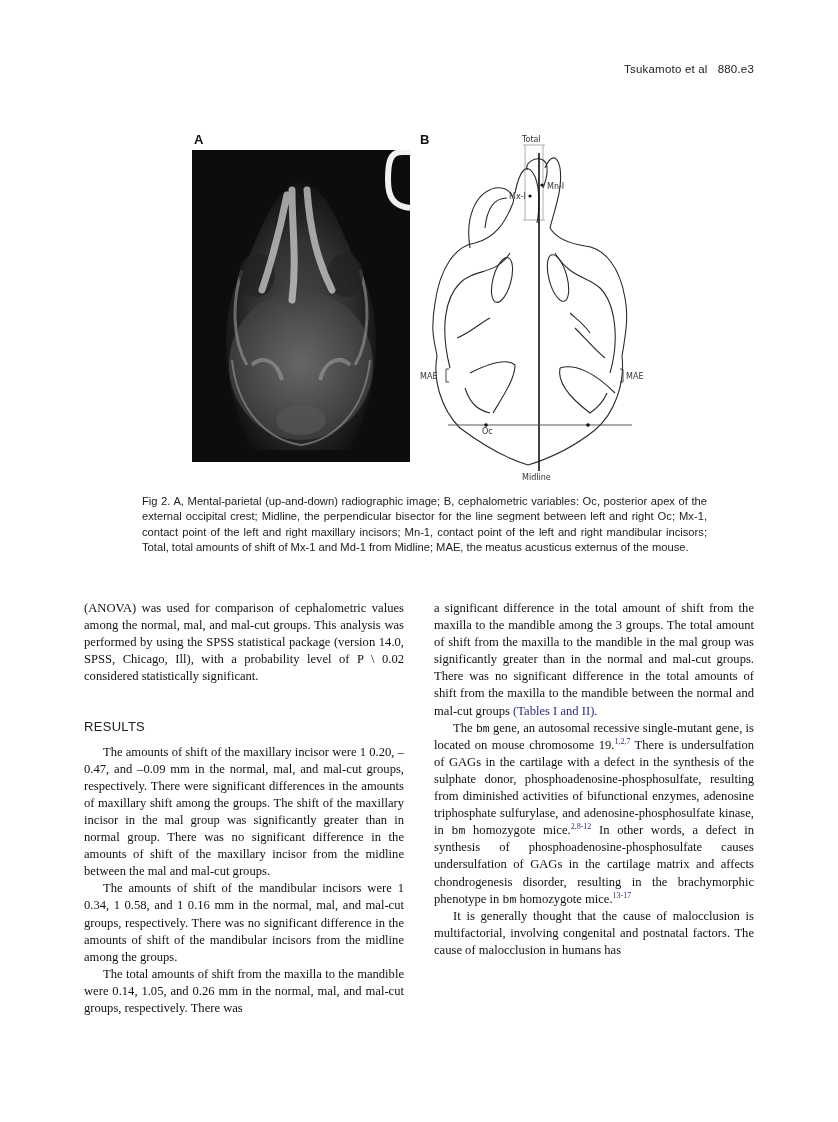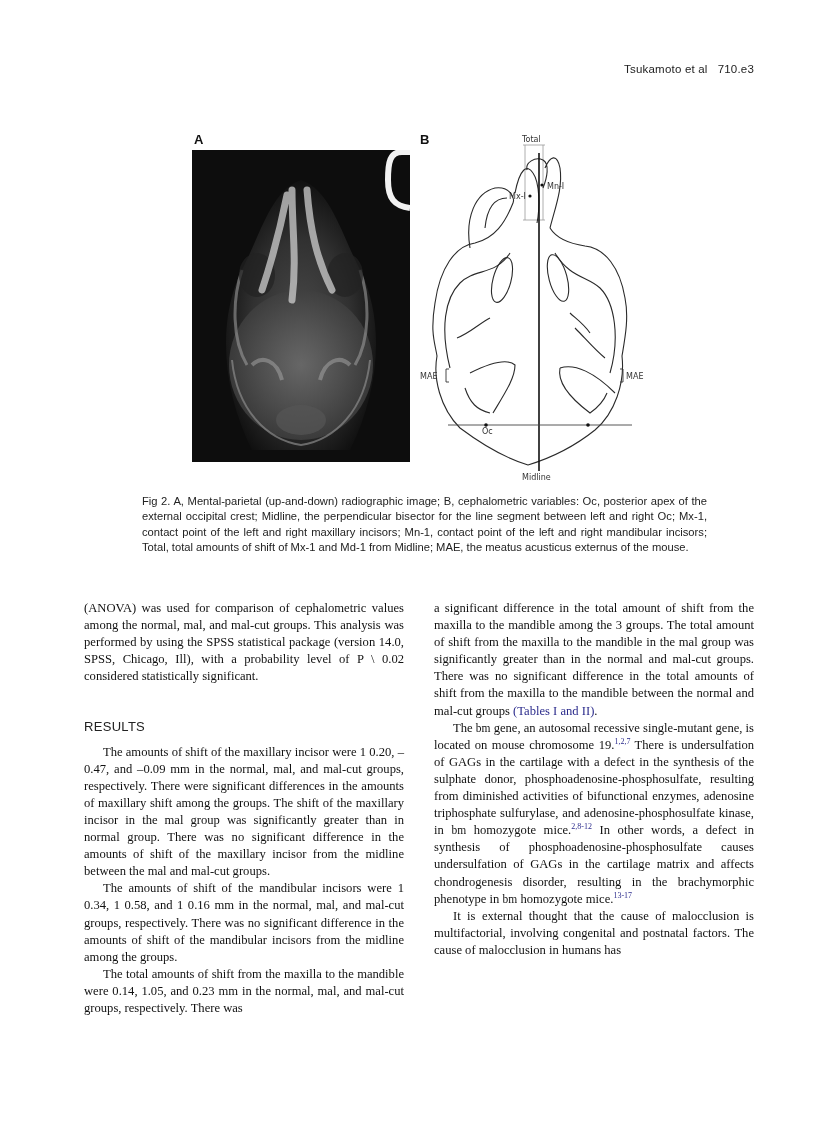--- a/index.html
+++ b/index.html
@@ -20,30 +20,30 @@
   .caption { position: absolute; top: 494px; left: 142px; width: 565px; font-family: "Liberation Sans", sans-serif; font-size: 11.2px; line-height: 15.3px; color: #222; text-align: justify; }
 
   .col { position: absolute; top: 600px; width: 320px; font-family: "Liberation Serif", serif; font-size: 12.6px; line-height: 17.1px; color: #111; text-align: justify; }
   .col.left { left: 84px; }
   .col.right { left: 434px; }
   .col p { margin: 0; }
   .col p.indent { text-indent: 19px; }
   .sec-head { font-family: "Liberation Sans", sans-serif; font-size: 13px; letter-spacing: 0.3px; color: #222; margin: 33px 0 8px 0; }
   .ref { color: #2b2b8c; }
   sup.ref { font-size: 8px; line-height: 0; }
-  .sans-inline { font-family: Liberation Serif, serif; font-size: 11.5px; }
+  .sans-inline { font-family: Liberation Mono, monospace; font-size: 11.5px; }
 </style>
 </head>
 <body>
 
 <div class="header">
   <div class="left">
   </div>
   <div class="right">
-    <span>Tsukamoto et al</span><span class="pg">710.e3</span>
+    <span>Tsukamoto et al</span><span class="pg">880.e3</span>
   </div>
 </div>
 
 <div class="fig">
   <div class="panel-label panel-a-label">A</div>
   <div class="xray">
     <svg width="218" height="312" viewBox="0 0 218 312">
       <defs>
         <radialGradient id="glow" cx="50%" cy="55%" r="55%">
           <stop offset="0%" stop-color="#5a5a5a"></stop>
@@ -117,20 +117,20 @@
   </svg>
 </div>
 
 <div class="caption">Fig 2. A, Mental-parietal (up-and-down) radiographic image; B, cephalometric variables: Oc, posterior apex of the external occipital crest; Midline, the perpendicular bisector for the line segment between left and right Oc; Mx-1, contact point of the left and right maxillary incisors; Mn-1, contact point of the left and right mandibular incisors; Total, total amounts of shift of Mx-1 and Md-1 from Midline; MAE, the meatus acusticus externus of the mouse.</div>
 
 <div class="col left">
   <p>(ANOVA) was used for comparison of cephalometric values among the normal, mal, and mal-cut groups. This analysis was performed by using the SPSS statistical package (version 14.0, SPSS, Chicago, Ill), with a probability level of P \ 0.02 considered statistically significant.</p>
   <div class="sec-head">RESULTS</div>
   <p class="indent">The amounts of shift of the maxillary incisor were 1 0.20, –0.47, and –0.09 mm in the normal, mal, and mal-cut groups, respectively. There were significant differences in the amounts of maxillary shift among the groups. The shift of the maxillary incisor in the mal group was significantly greater than in normal group. There was no significant difference in the amounts of shift of the maxillary incisor from the midline between the mal and mal-cut groups.</p>
   <p class="indent">The amounts of shift of the mandibular incisors were 1 0.34, 1 0.58, and 1 0.16 mm in the normal, mal, and mal-cut groups, respectively. There was no significant difference in the amounts of shift of the mandibular incisors from the midline among the groups.</p>
-  <p class="indent">The total amounts of shift from the maxilla to the mandible were 0.14, 1.05, and 0.23 mm in the normal, mal, and mal-cut groups, respectively. There was</p>
+  <p class="indent">The total amounts of shift from the maxilla to the mandible were 0.14, 1.05, and 0.26 mm in the normal, mal, and mal-cut groups, respectively. There was</p>
 </div>
 
 <div class="col right">
   <p><span>a significant difference in the total amount of shift from the maxilla to the mandible among the 3 groups. The total amount of shift from the maxilla to the mandible in the mal group was significantly greater than in the normal and mal-cut groups. There was no significant difference in the total amounts of shift from the maxilla to the mandible between the normal and mal-cut groups</span> <a class="ref">(Tables I and II)</a><span>.</span></p>
   <p class="indent"><span>The </span><span class="sans-inline">bm</span><span> gene, an autosomal recessive single-mutant gene, is located on mouse chromosome 19.</span><sup class="ref">1,2,7</sup><span> There is undersulfation of GAGs in the cartilage with a defect in the synthesis of the sulphate donor, phosphoadenosine-phosphosulfate, resulting from diminished activities of bifunctional enzymes, adenosine triphosphate sulfurylase, and adenosine-phosphosulfate kinase, in </span><span class="sans-inline">bm</span><span> homozygote mice.</span><sup class="ref">2,8-12</sup><span> In other words, a defect in synthesis of phosphoadenosine-phosphosulfate causes undersulfation of GAGs in the cartilage matrix and affects chondrogenesis disorder, resulting in the brachymorphic phenotype in </span><span class="sans-inline">bm</span><span> homozygote mice.</span><sup class="ref">13-17</sup></p>
-  <p class="indent">It is external thought that the cause of malocclusion is multifactorial, involving congenital and postnatal factors. The cause of malocclusion in humans has</p>
+  <p class="indent">It is generally thought that the cause of malocclusion is multifactorial, involving congenital and postnatal factors. The cause of malocclusion in humans has</p>
 </div>
 
 </body></html>

